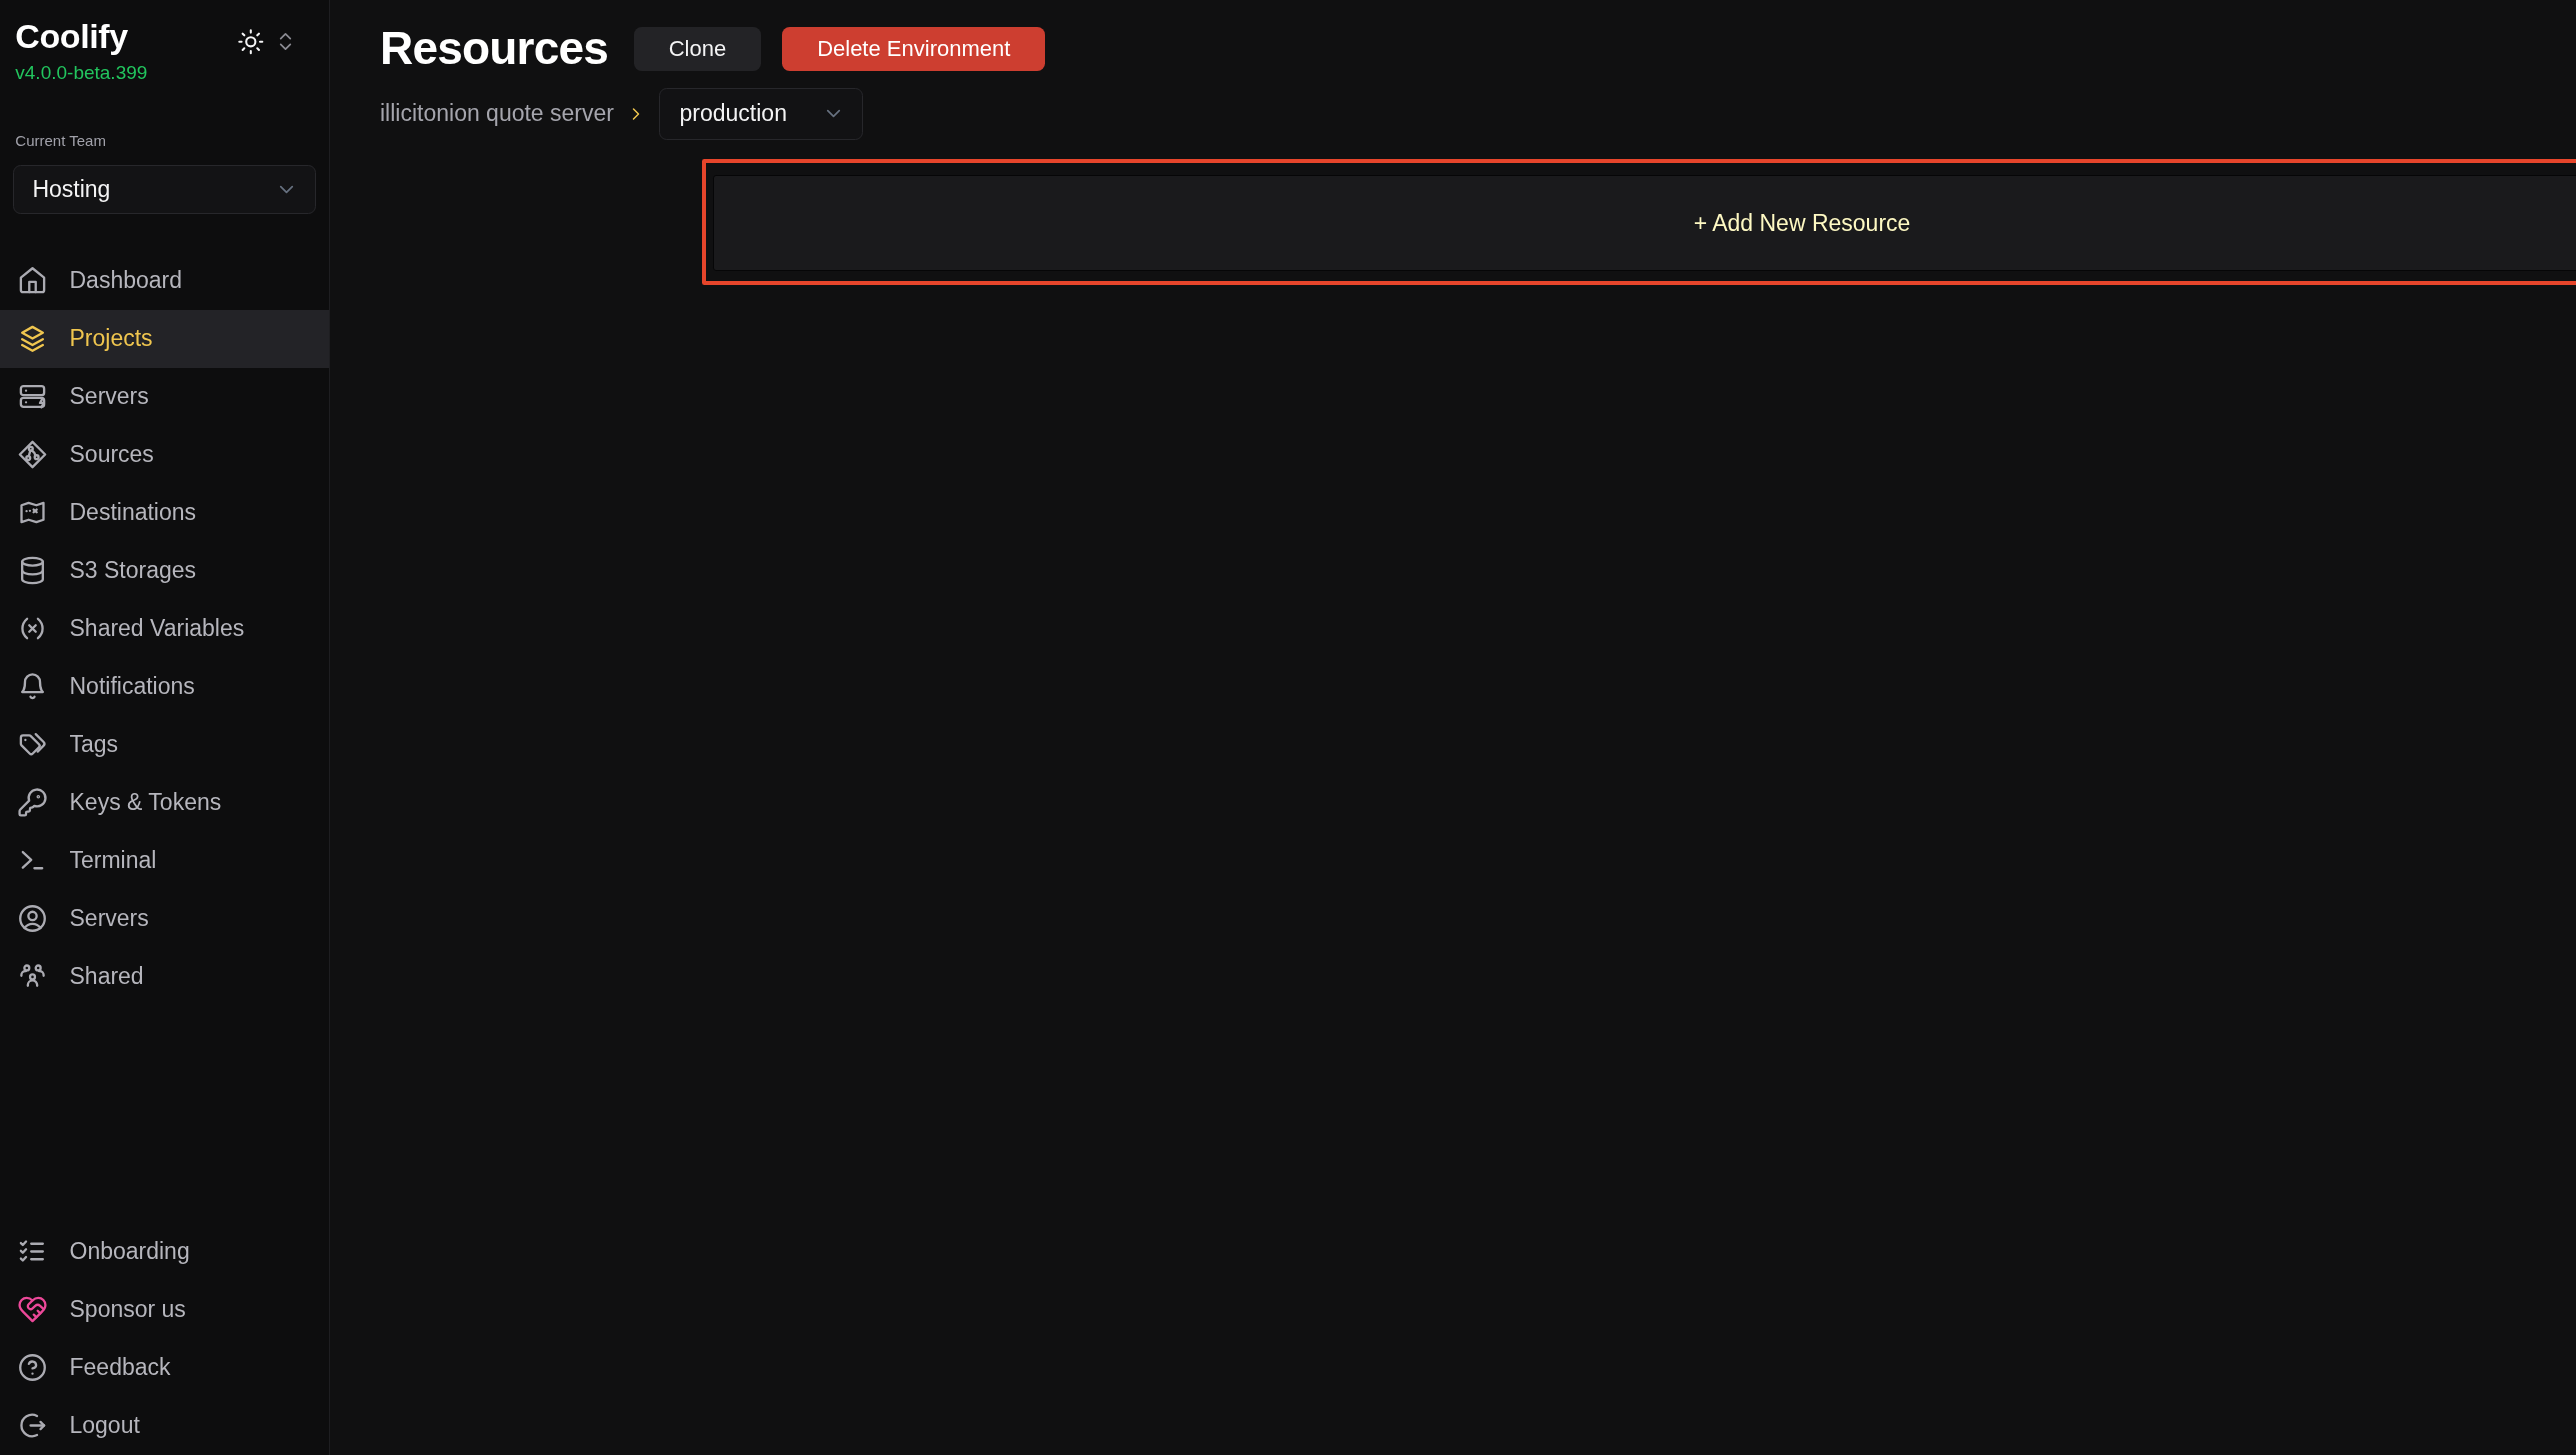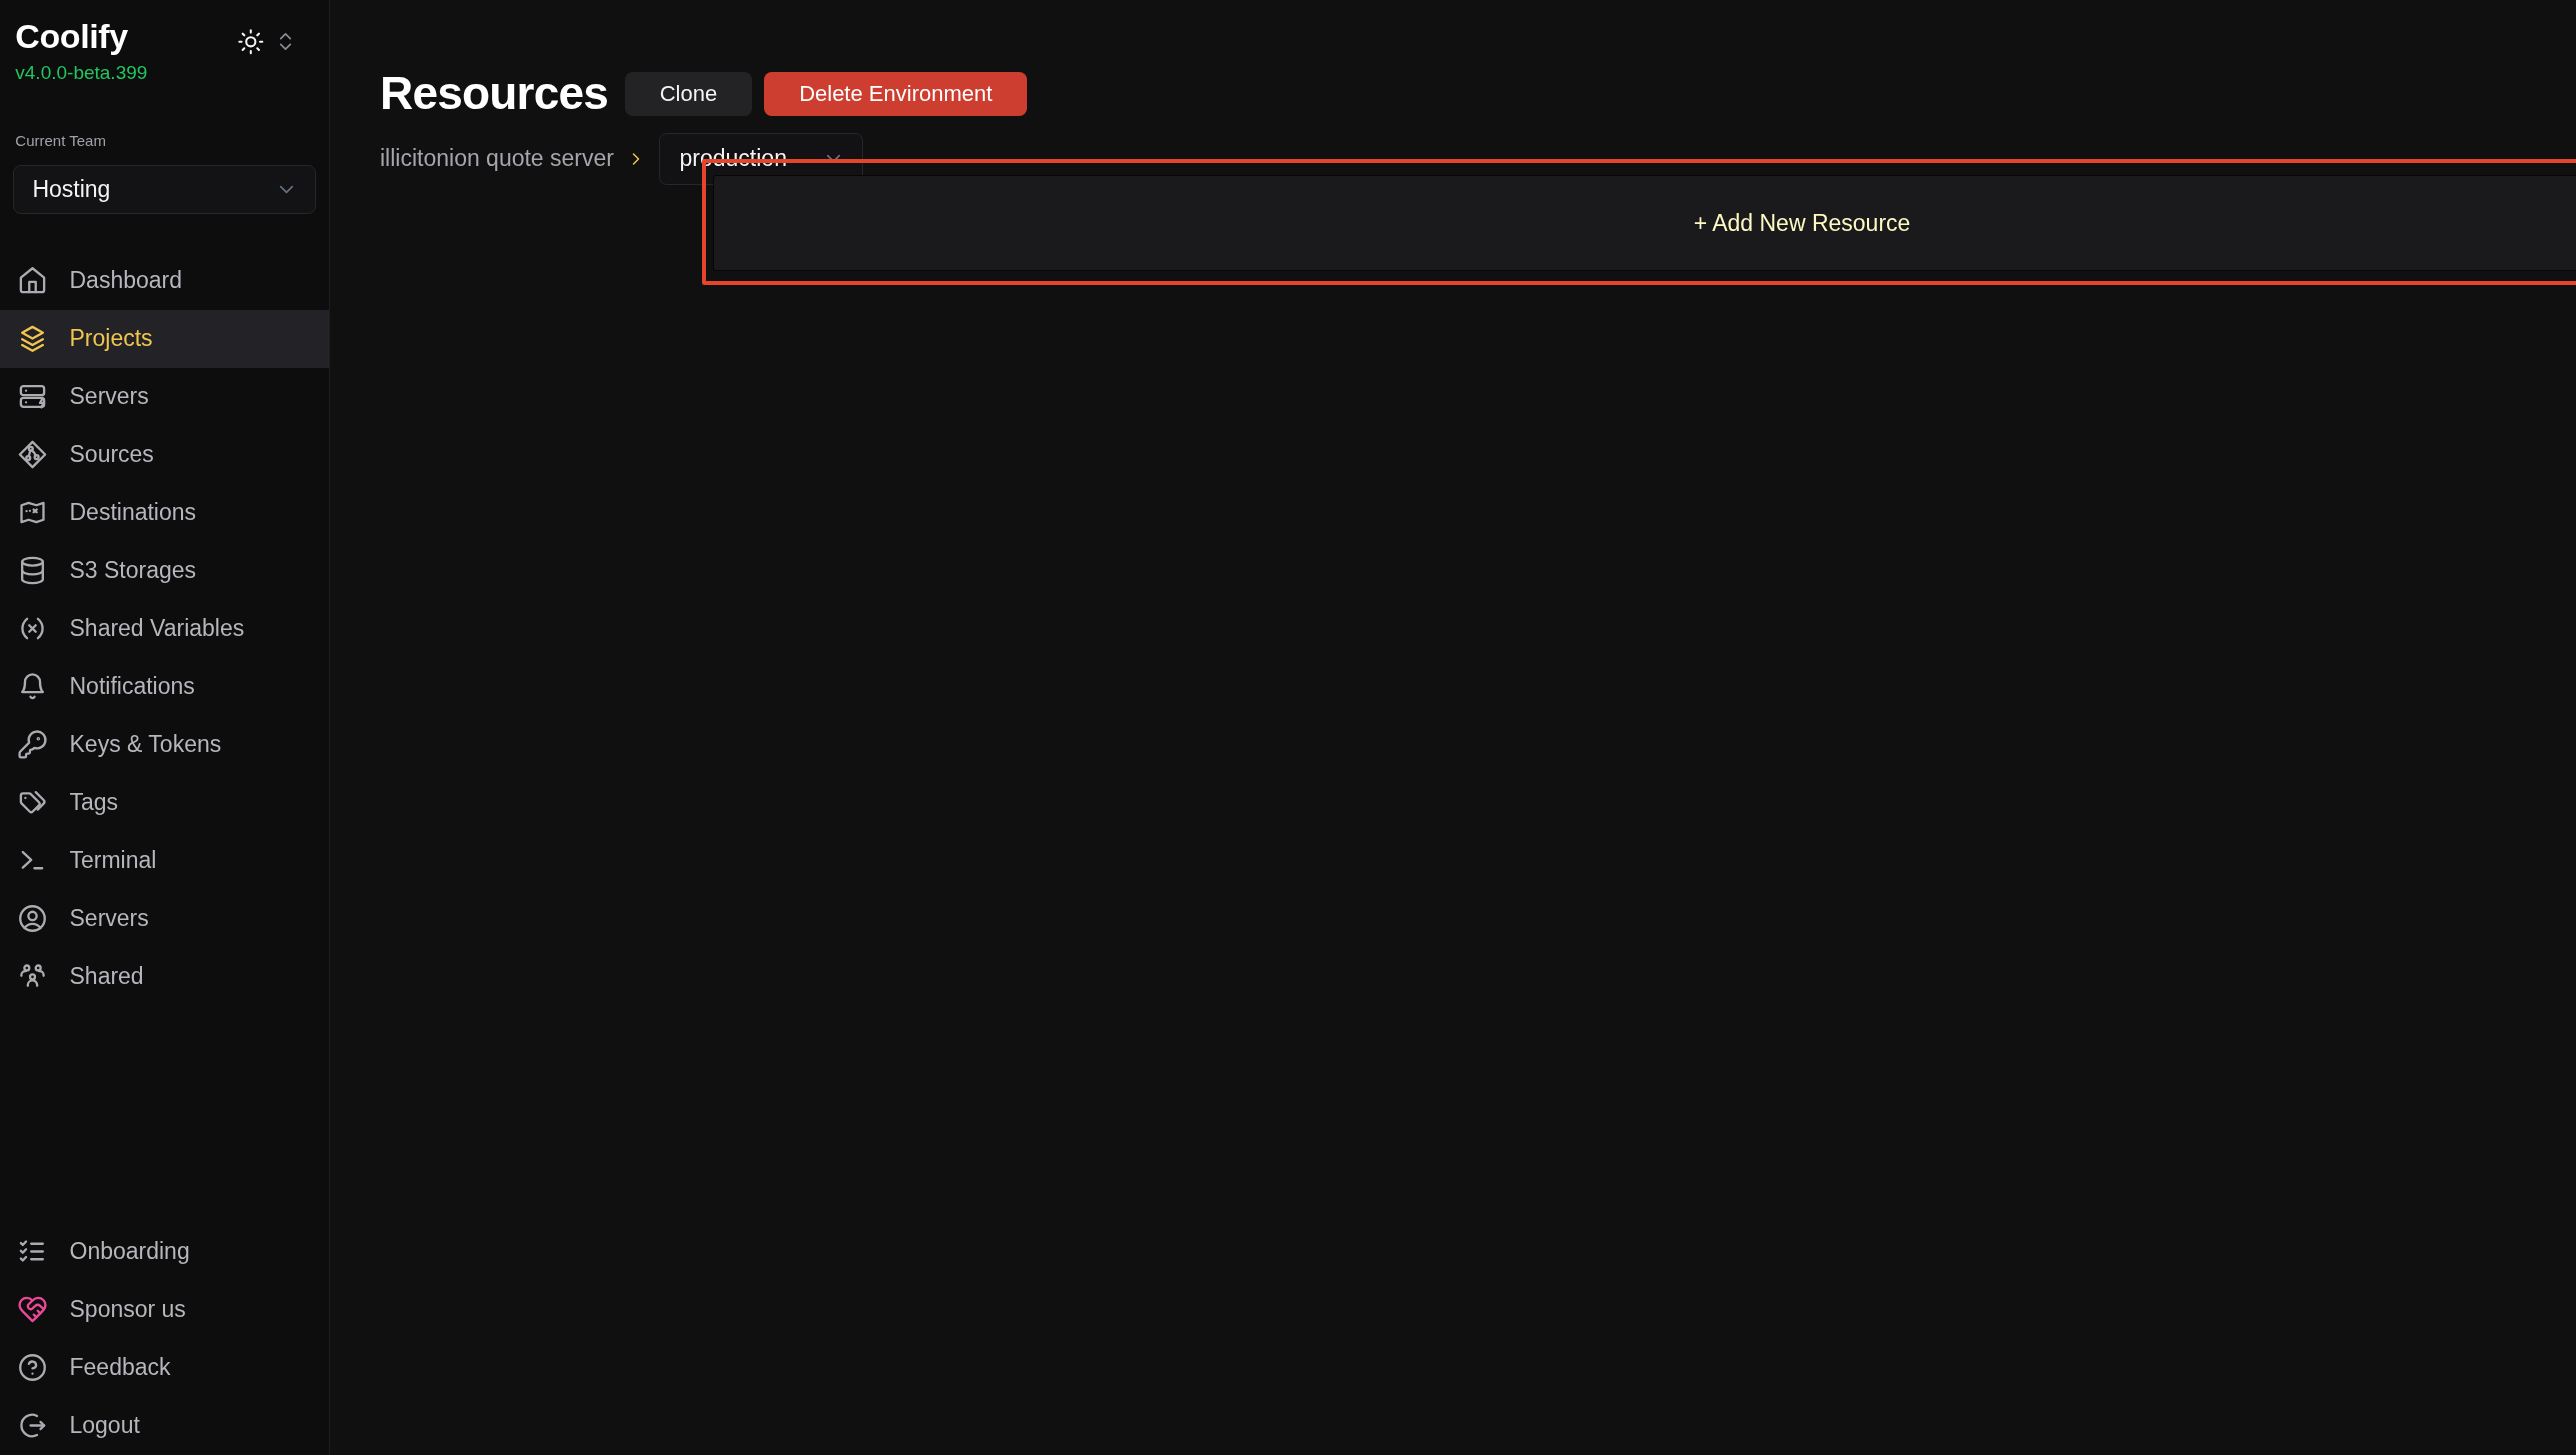--- a/index.html
+++ b/index.html
@@ -32,21 +32,21 @@
   .nav-item .nav-icon { width:31px; height:31px; }
   .nav-item .label { font-size:23px; color:#b6b6bd; }
   .nav-item.active { background:#232327; color:var(--accent-yellow); }
   .nav-item.active .label { color:var(--accent-yellow); }
 
   .footer-nav { margin-top:auto; padding-bottom:1.5px; display:flex; flex-direction:column; }
 
   
   .main { position:absolute; left:332px; top:0; right:0; bottom:0; }
   .page-header { padding:23px 0 0 48px; }
-  .title-row { display:flex; align-items:center; gap:12px; height:51px;margin-top:45px; }
+  .title-row { display:flex; align-items:center; gap:21px; height:51px; }
   .page-title { font-size:46px; font-weight:700; color:#ffffff; letter-spacing:-0.8px; line-height:51px; }
   .btn { height:44px; border:none; border-radius:7.7px; font-size:22px;
          font-family:"Liberation Sans", sans-serif; display:inline-flex; align-items:center;
          padding:0 35px; cursor:pointer; }
   .btn-clone { background:#232326; color:#f4f4f5; margin-left:4.6px; }
   .btn-delete { background:var(--danger-red); color:#ffffff; }
 
   .breadcrumb-row { display:flex; align-items:center; gap:12.3px; margin-top:13.8px; height:52px; }
   .breadcrumb-project { font-size:23px; color:#a5a5ad; }
   .breadcrumb-sep { width:20px; height:20px; color:var(--accent-yellow); }
@@ -182,36 +182,36 @@
             <path d="M6.2 8.4a5.8 5.8 0 0 1 11.6 0c0 6.3 2.2 7.9 2.2 7.9H4s2.2-1.6 2.2-7.9"></path>
             <path d="M10.4 20a1.8 1.8 0 0 0 3.2 0"></path>
           </svg>
         </span>
         <span class="label">Notifications</span>
       </div>
 
       <div class="nav-item">
         <span class="icon nav-icon">
           <svg viewBox="0 0 24 24" fill="none" stroke="currentColor" stroke-width="1.8" stroke-linecap="round" stroke-linejoin="round">
-            <path d="M2.586 17.414A2 2 0 0 0 2 18.828V21a1 1 0 0 0 1 1h3a1 1 0 0 0 1-1v-1a1 1 0 0 1 1-1h1a1 1 0 0 0 1-1v-1a1 1 0 0 1 1-1h.172a2 2 0 0 0 1.414-.586l.814-.814a6.5 6.5 0 1 0-4-4z"></path>
-            <circle cx="16.5" cy="7.5" r=".5"></circle>
-          </svg>
-        </span>
-        <span class="label">Keys &amp; Tokens</span>
-      </div>
-
-      <div class="nav-item">
-        <span class="icon nav-icon">
-          <svg viewBox="0 0 24 24" fill="none" stroke="currentColor" stroke-width="1.8" stroke-linecap="round" stroke-linejoin="round">
             <path d="M9.5 5H4.7A1.7 1.7 0 0 0 3 6.7v4.8c0 .45.18.88.5 1.2l6.3 6.3a1.7 1.7 0 0 0 2.4 0l4.8-4.8a1.7 1.7 0 0 0 0-2.4L10.7 5.5a1.7 1.7 0 0 0-1.2-.5z"></path>
             <path d="M6.5 8.5h.01"></path>
             <path d="m14.5 4 6.1 6.1a2 2 0 0 1 0 2.8L16 17.5"></path>
           </svg>
         </span>
         <span class="label">Tags</span>
+      </div>
+
+      <div class="nav-item">
+        <span class="icon nav-icon">
+          <svg viewBox="0 0 24 24" fill="none" stroke="currentColor" stroke-width="1.8" stroke-linecap="round" stroke-linejoin="round">
+            <path d="M2.586 17.414A2 2 0 0 0 2 18.828V21a1 1 0 0 0 1 1h3a1 1 0 0 0 1-1v-1a1 1 0 0 1 1-1h1a1 1 0 0 0 1-1v-1a1 1 0 0 1 1-1h.172a2 2 0 0 0 1.414-.586l.814-.814a6.5 6.5 0 1 0-4-4z"></path>
+            <circle cx="16.5" cy="7.5" r=".5"></circle>
+          </svg>
+        </span>
+        <span class="label">Keys &amp; Tokens</span>
       </div>
 
       <div class="nav-item">
         <span class="icon nav-icon">
           <svg viewBox="0 0 24 24" fill="none" stroke="currentColor" stroke-width="1.8" stroke-linecap="round" stroke-linejoin="round">
             <path d="m4.5 5.5 6.5 6-6.5 6"></path>
             <path d="M13.5 18h6"></path>
           </svg>
         </span>
         <span class="label">Terminal</span>

